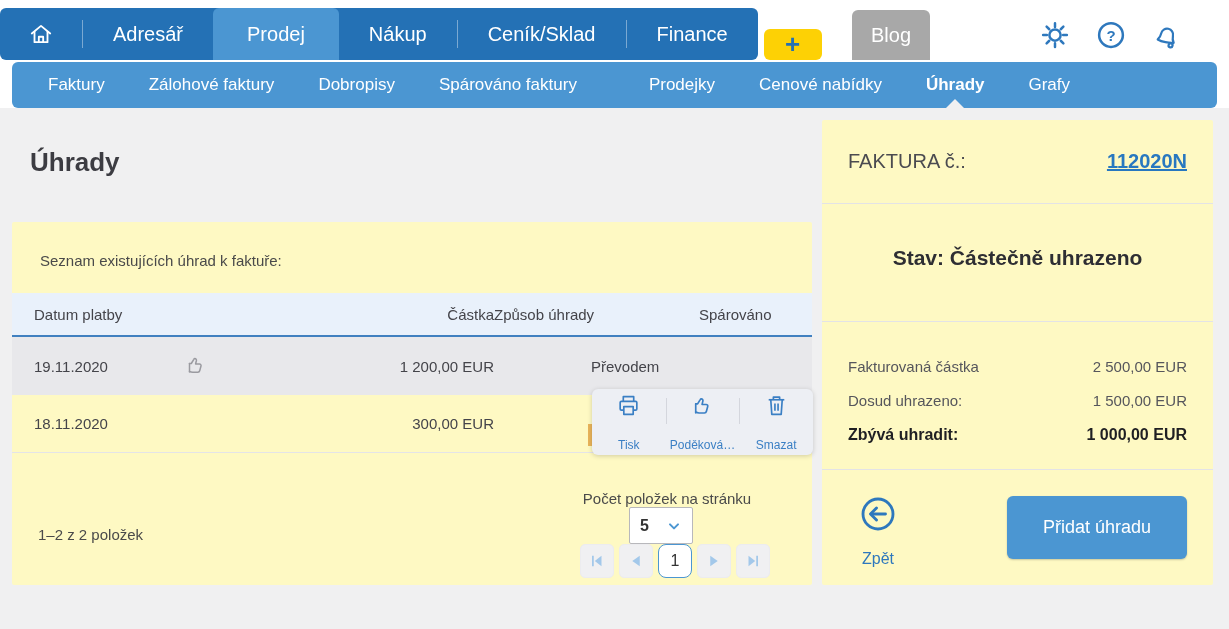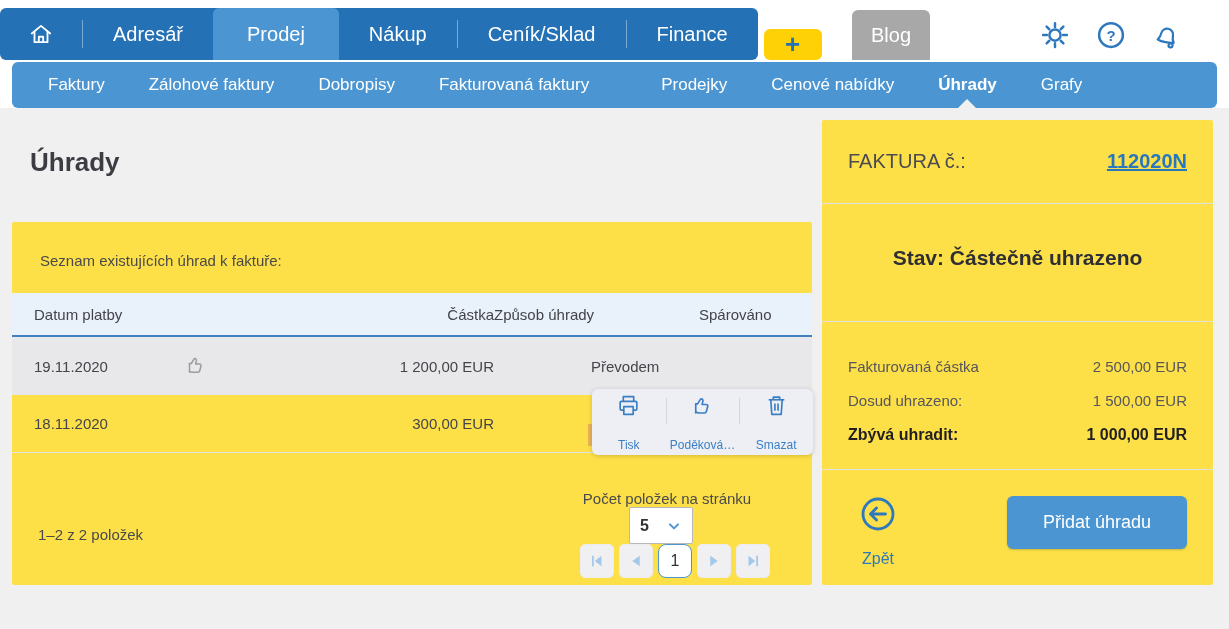--- a/index.html
+++ b/index.html
@@ -45,21 +45,21 @@
   .sub-item { color:#fff; font-size:17px; padding:0 22px; height:100%; display:flex; align-items:center; cursor:pointer; position:relative; }
   .sub-item.active { font-weight:bold; }
   .sub-item.active::after {
     content:""; position:absolute; left:50%; bottom:0; transform:translateX(-50%);
     border-left:9px solid transparent; border-right:9px solid transparent; border-bottom:9px solid #f0f0f1;
   }
 
   
   .page-title { position:absolute; left:30px; top:147px; font-size:26px; color:#3c3c42; }
 
-  .card { background:#fde047; position:absolute; border-radius:2px; }
+  .card { background:#fef9c3; position:absolute; border-radius:2px; }
   .card-left { left:12px; top:222px; width:800px; height:363px; }
   .card-right { left:822px; top:120px; width:391px; height:465px; }
 
   
   .list-caption { padding:30px 28px 24px; font-size:15px; color:#4a4a4a; }
   .tbl-grid { display:grid; grid-template-columns:150px 80px 230px 45px 148px 1fr; align-items:center; padding:0 22px; }
   .tbl-head { height:44px; background:#e9f1fb; border-bottom:2px solid #4080c0; font-size:15px; color:#44444a; }
   .tbl-head .c-amount { text-align:right; }
   .tbl-row { height:58px; font-size:15px; color:#44444a; cursor:pointer; }
   .tbl-row.hovered { background:#e8e8eb; }
@@ -114,21 +114,21 @@
     padding-top:42px; font-size:21px; font-weight:bold; color:#2e2e33;
   }
   .inv-amounts { height:148px; border-bottom:1px solid #e3e3e6; padding:36px 26px 0; }
   .amt-row { display:flex; justify-content:space-between; font-size:15px; color:#56565c; margin-bottom:17px; }
   .amt-row.bold { font-weight:bold; color:#1f1f23; font-size:16px; }
   .inv-footer { display:flex; padding:26px 26px 0; align-items:flex-start; }
   .back-block { display:flex; flex-direction:column; align-items:center; margin-left:12px; cursor:pointer;gap:14px; }
   .back-block svg { width:36px; height:36px; color:#2e78bd; }
   .back-label { margin-top:4px; font-size:16px; color:#2e78bd; }
   .add-btn {
-    margin-left:auto; width:180px; height:53px; background:#4b96d2; border:none; border-radius:6px;
+    margin-left:auto; width:180px; height:63px; background:#4b96d2; border:none; border-radius:6px;
     color:#fff; font-size:18px; font-family:"Liberation Sans",sans-serif; cursor:pointer;
     box-shadow:0 1px 2px rgba(0,0,0,.2);
   }
 </style>
 </head>
 <body>
 
 <div class="header-strip"></div>
 
 <nav class="nav-main">
@@ -174,21 +174,21 @@
       <path d="M5.5 17c3.5 1.2 9.5 1.2 13 0-1.2-1.6-1.7-3.2-1.7-5.3a4.8 4.8 0 0 0-9.6 0c0 2.1-.5 3.7-1.7 5.3z"></path>
       <circle cx="16.5" cy="19.5" r="1.6"></circle>
     </svg>
   </span>
 </div>
 
 <nav class="nav-sub">
   <div class="sub-item">Faktury</div>
   <div class="sub-item">Zálohové faktury</div>
   <div class="sub-item">Dobropisy</div>
-  <div class="sub-item">Fakturovaná faktury</div>
+  <div class="sub-item">Spárováno faktury</div>
   <div class="sub-item" style="margin-left:28px;">Prodejky</div>
   <div class="sub-item">Cenové nabídky</div>
   <div class="sub-item active">Úhrady</div>
   <div class="sub-item">Grafy</div>
 </nav>
 
 <h1 class="page-title">Úhrady</h1>
 
 <section class="card card-left">
   <div class="list-caption">Seznam existujících úhrad k faktuře:</div>

